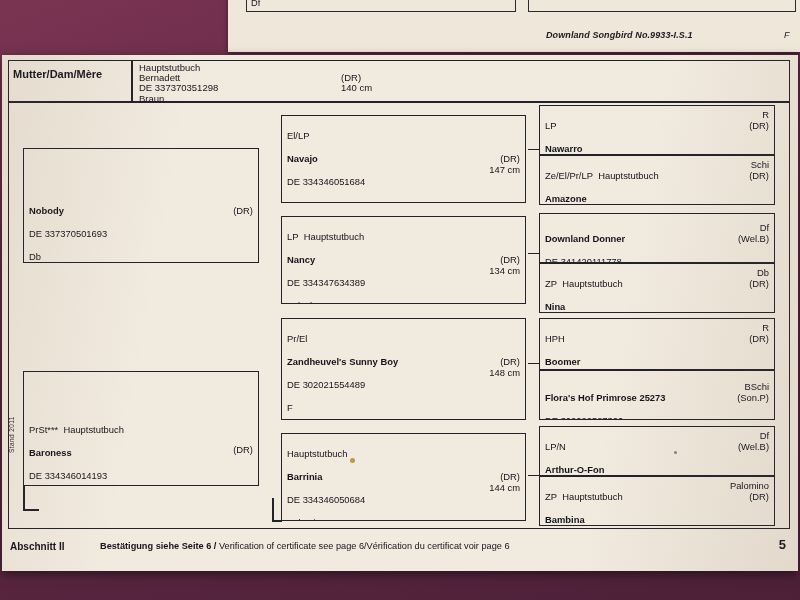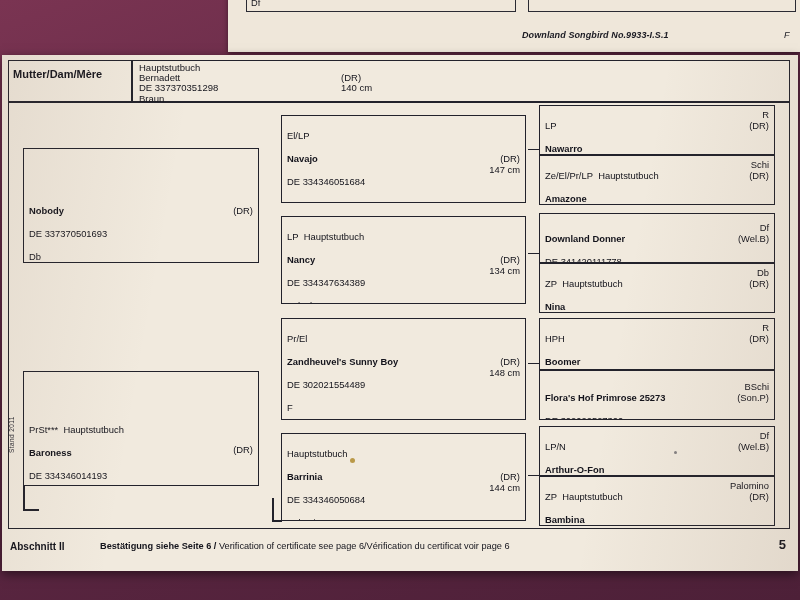--- a/index.html
+++ b/index.html
@@ -38,21 +38,21 @@
     font-size: 9.3px;
     color: #14141c;
     padding: 2px 4px;
     box-sizing: border-box;
     overflow: hidden;
   }
   .tsA { left: 18px; top: -28px; width: 270px; height: 46px; }
   .tsB { left: 300px; top: -28px; width: 268px; height: 46px; }
   .top-note {
     position: absolute;
-    left: 294px;
+    left: 318px;
     top: 36px;
     font-size: 9px;
     font-style: italic;
     font-weight: bold;
     color: #1a1a22;
     letter-spacing: .1px;
   }
   .top-note-right {
     position: absolute;
     left: 556px;

